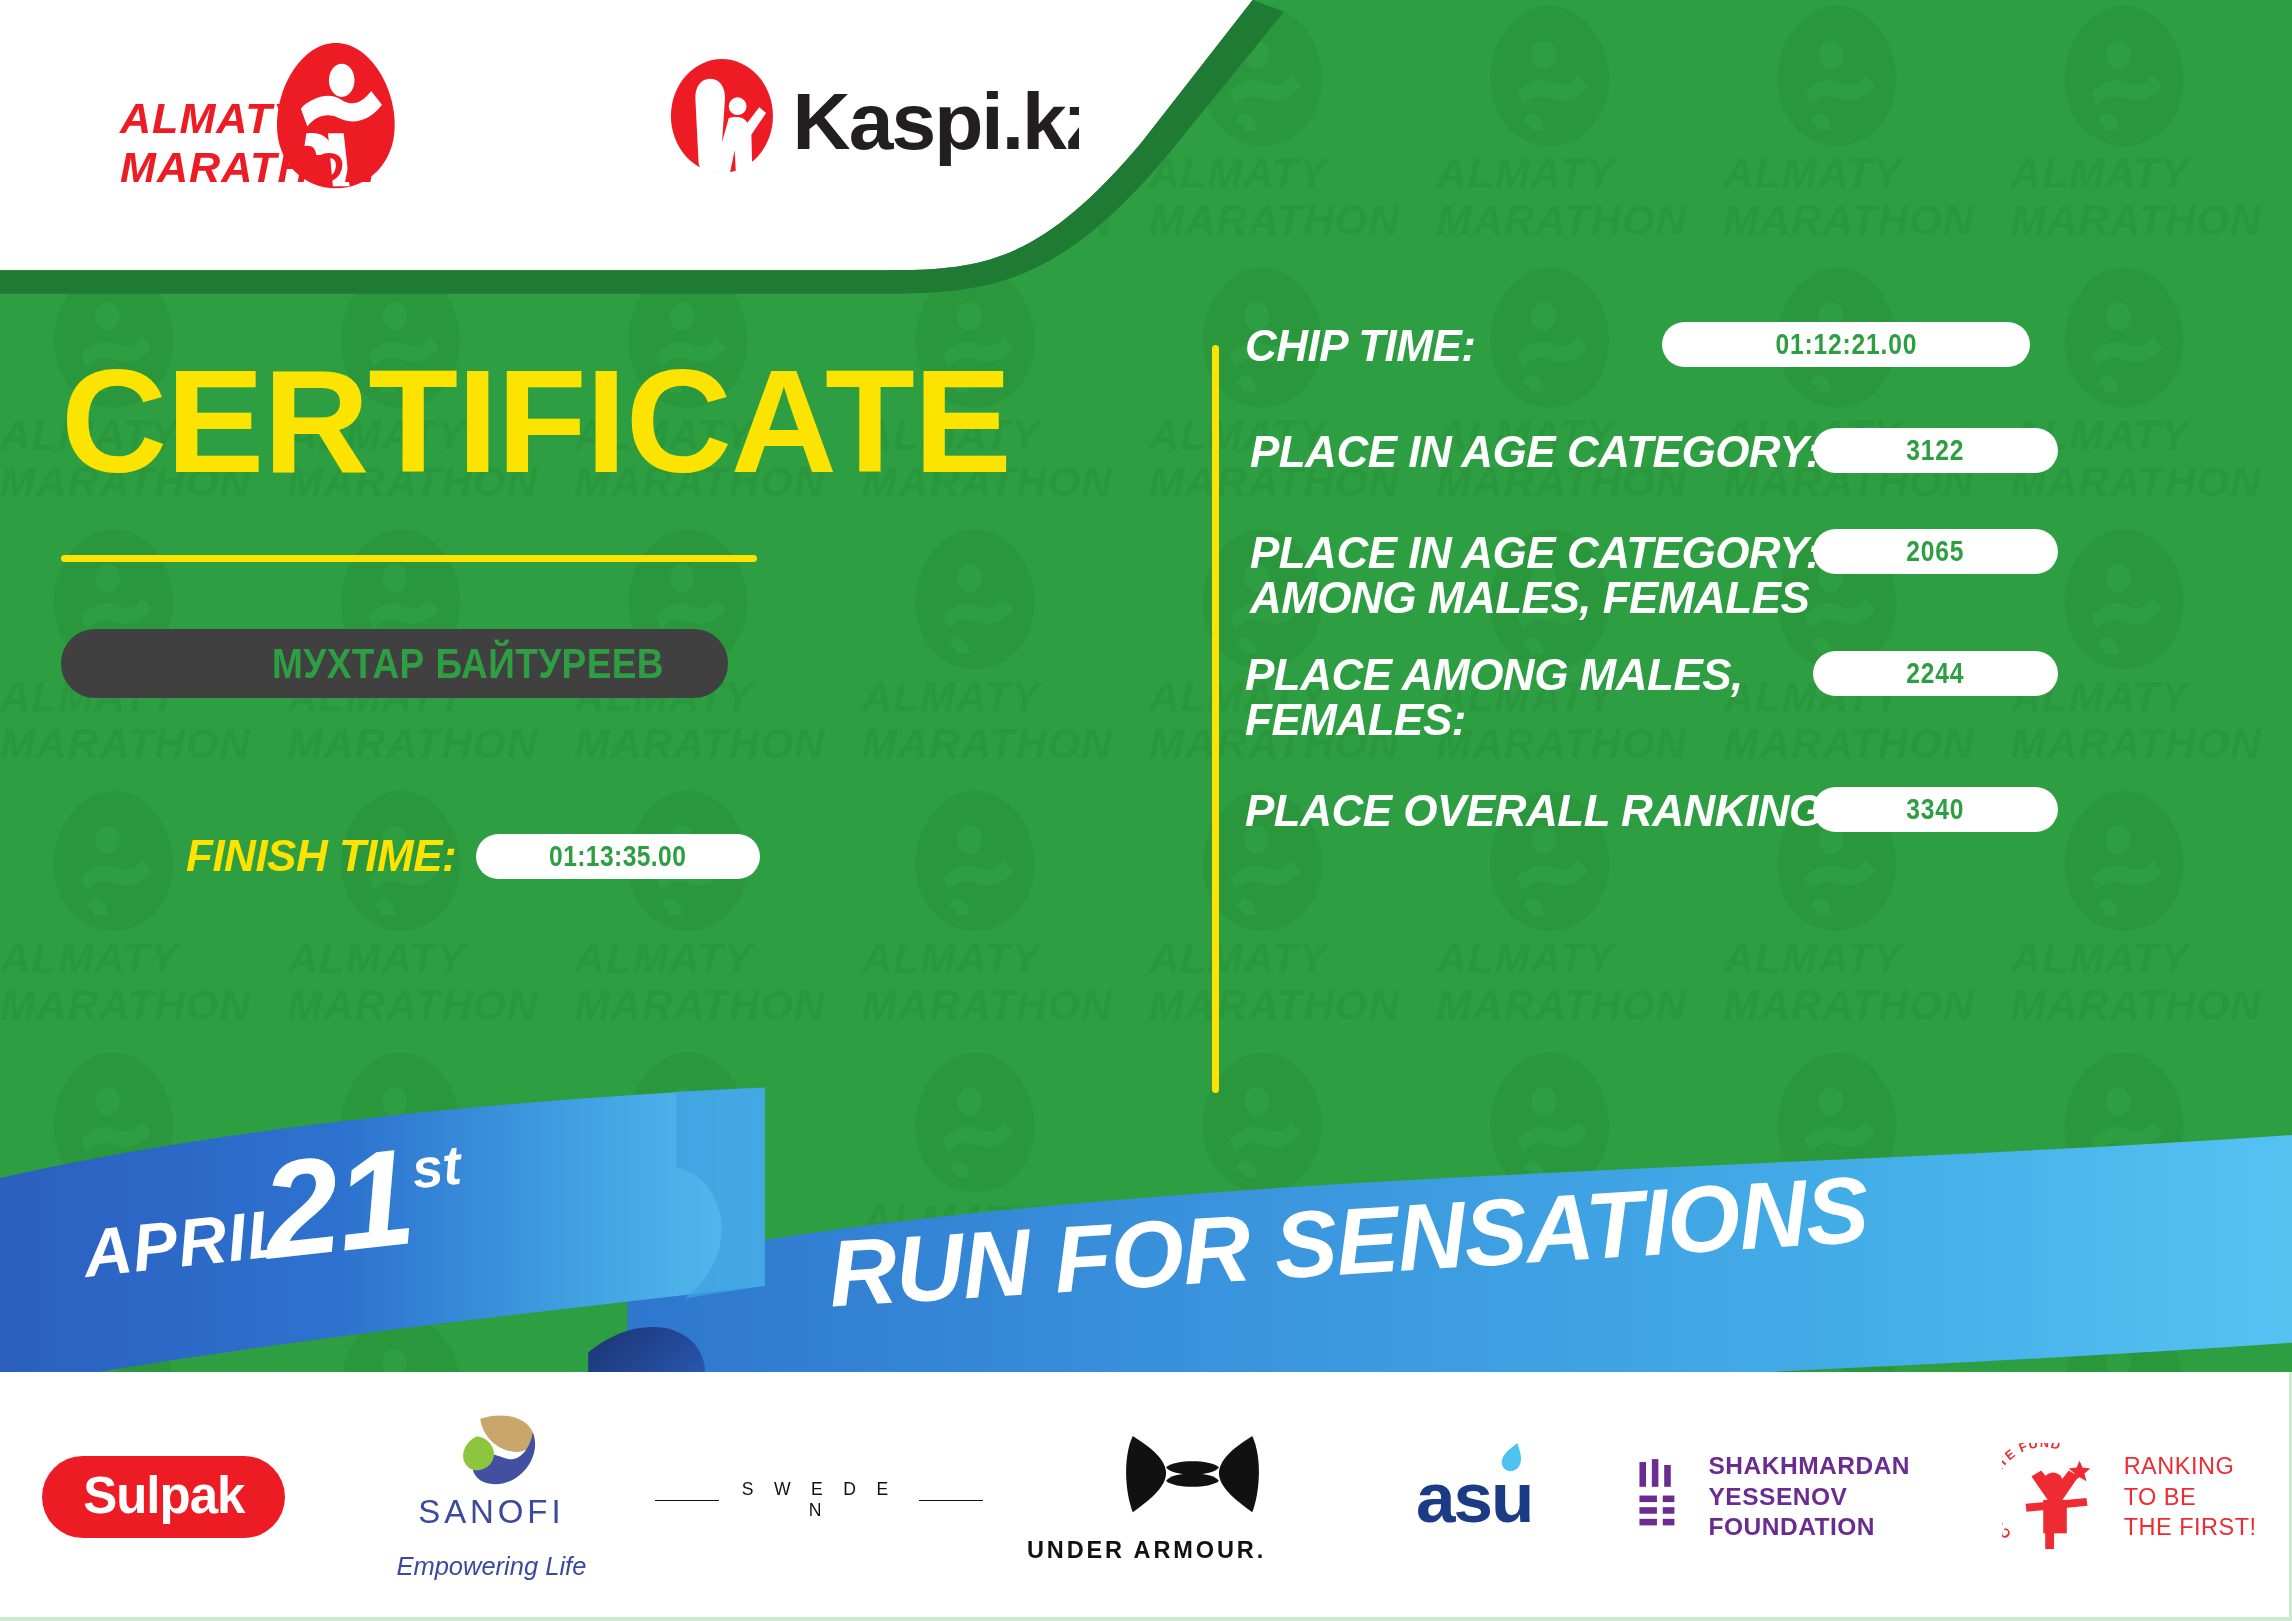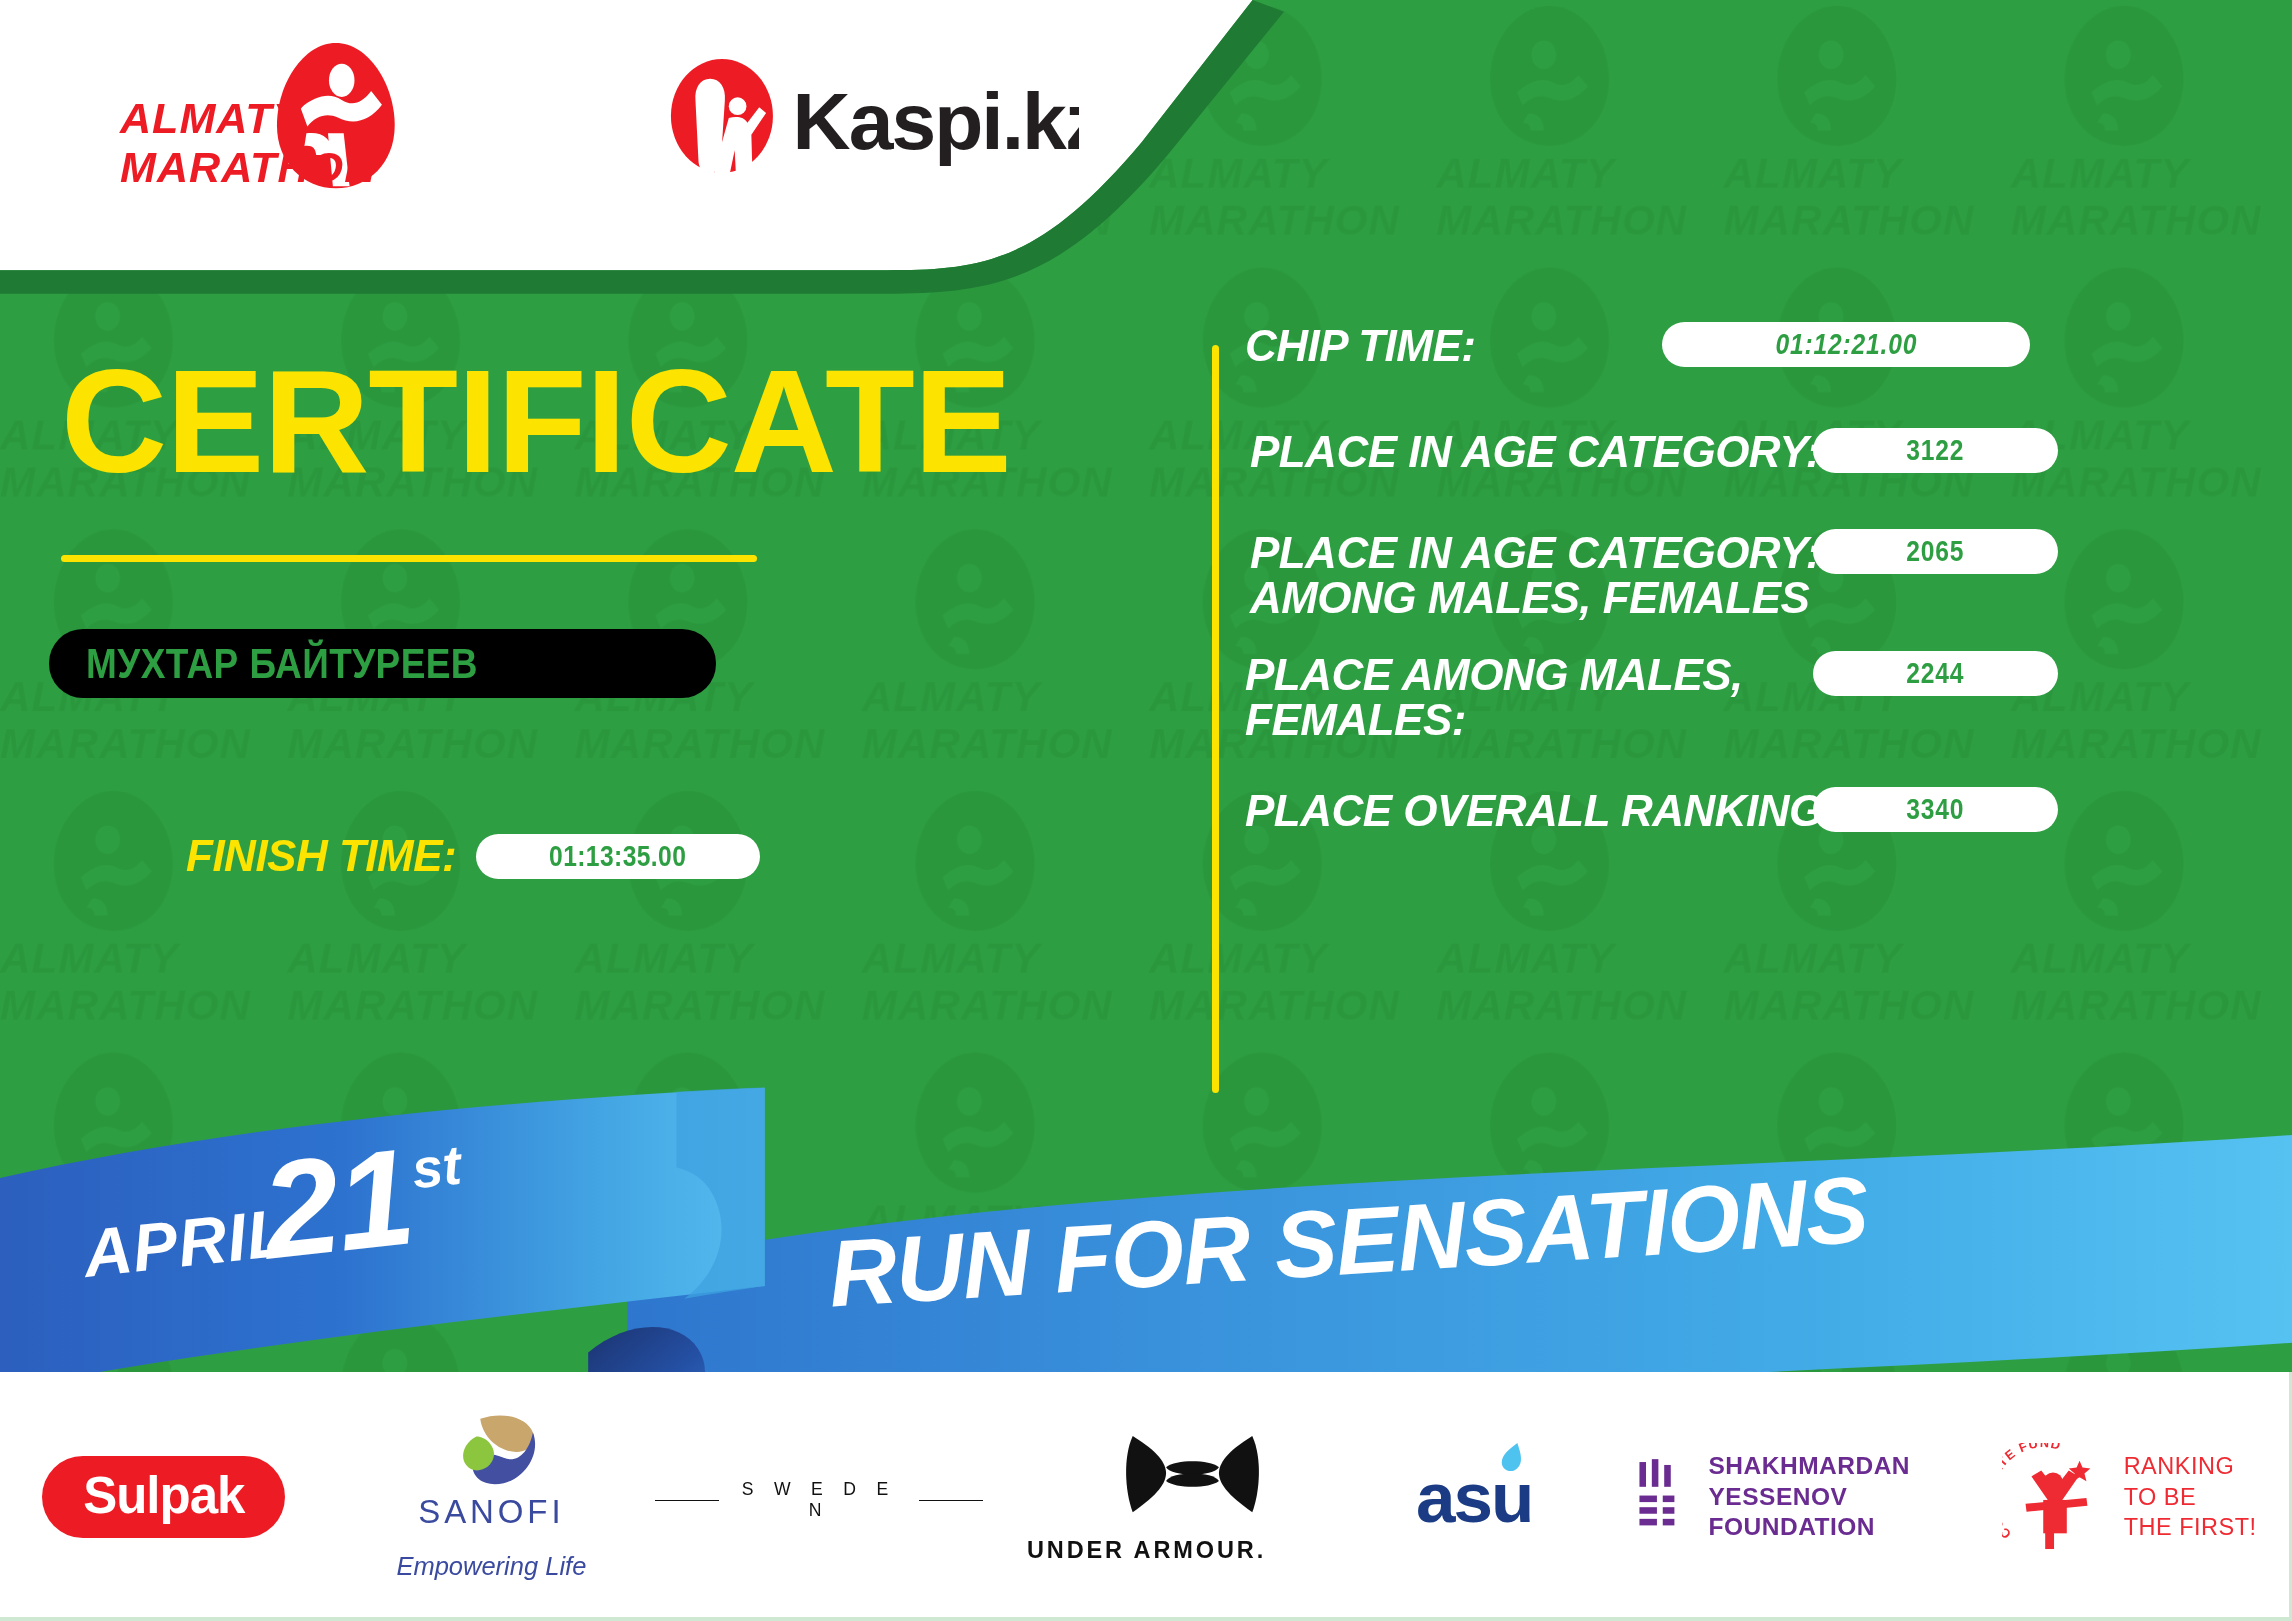--- a/index.html
+++ b/index.html
@@ -31,23 +31,23 @@
     color:#FCE400;font-size:147px;line-height:1;font-weight:bold;
     font-stretch:condensed;letter-spacing:-1px;
     transform:scaleX(1.0);
   }
   #cert-rule{
     position:absolute;left:61px;top:232px;width:696px;height:6.9px;
     background:#FCE400;border-radius:3.9px;
   }
 
   #name-pill{
-    position:absolute;left:49px;top:306px;width:667px;height:69px;
-    background:#000000;border-radius:34px;
-    display:flex;align-items:center;
+    position:absolute;left:61px;top:306px;width:667px;height:69px;
+    background:#404040;border-radius:34px;
+    display:flex;align-items:center;justify-content:flex-end;
   }
   #name-pill span{
     margin-left:37px;color:#2E9E42;font-size:43px;font-weight:bold;
     font-stretch:condensed;letter-spacing:0.5px;white-space:nowrap;
     transform:scaleX(.86);transform-origin:left center;
   }
 
   .lrow{position:absolute;display:flex;align-items:center;}
   .llabel{
     font-size:44px;font-weight:bold;font-style:italic;color:#fff;
@@ -195,21 +195,21 @@
       </div>
     </div>
   </div>
 
   <div id="divider"></div>
 
   <div id="right-col">
 
     <div class="rrow" style="top:0;">
       <div class="rlabel" style="left:0;top:9.8px;">CHIP TIME:</div>
-      <div class="rval-pill" style="left:417px;top:7.8px;width:368px;font-style:italic;">
+      <div class="rval-pill" style="left:417px;top:7.8px;width:368px;">
         <span>01:12:21.00</span>
       </div>
     </div>
 
     <div class="rrow" style="top:108px;">
       <div class="rlabel" style="left:4.9px;top:7.8px;">PLACE IN AGE CATEGORY:</div>
       <div class="rval-pill" style="left:568px;top:5.9px;width:245px;">
         <span>3122</span>
       </div>
     </div>

